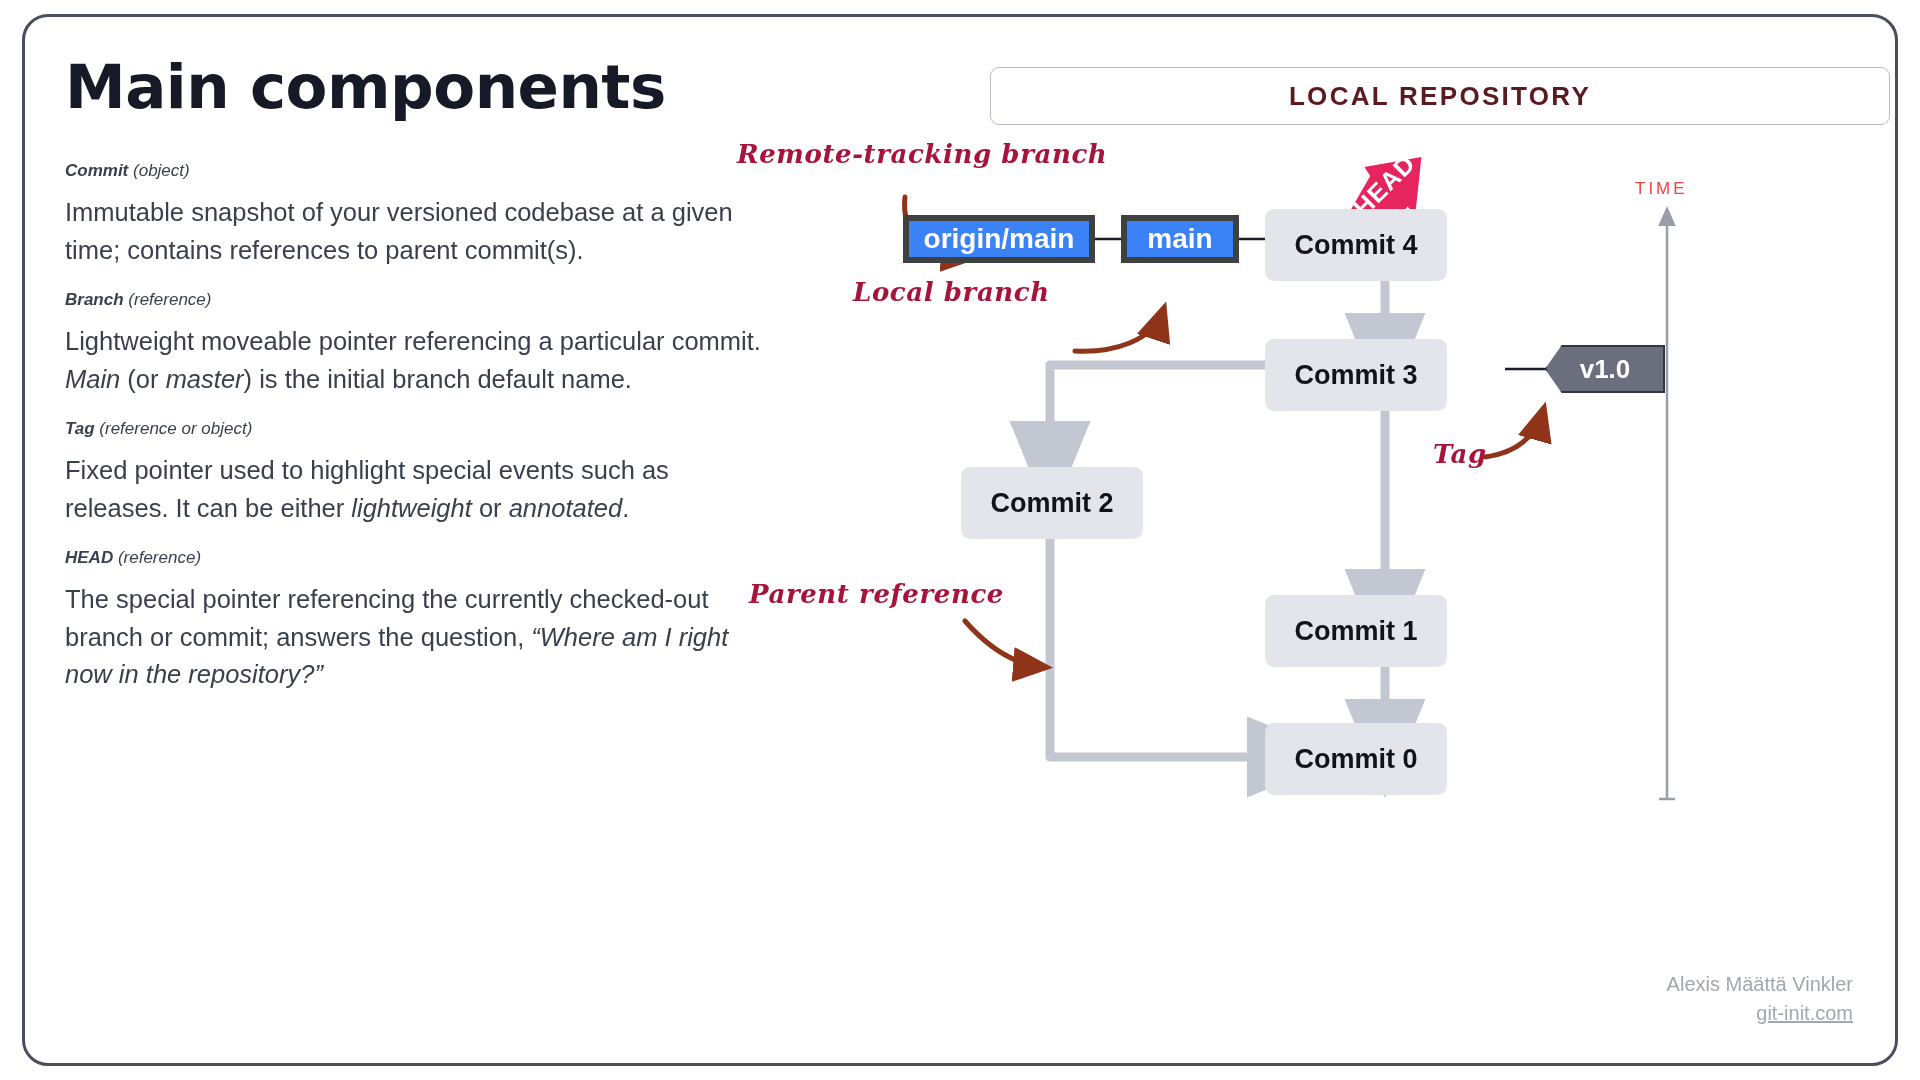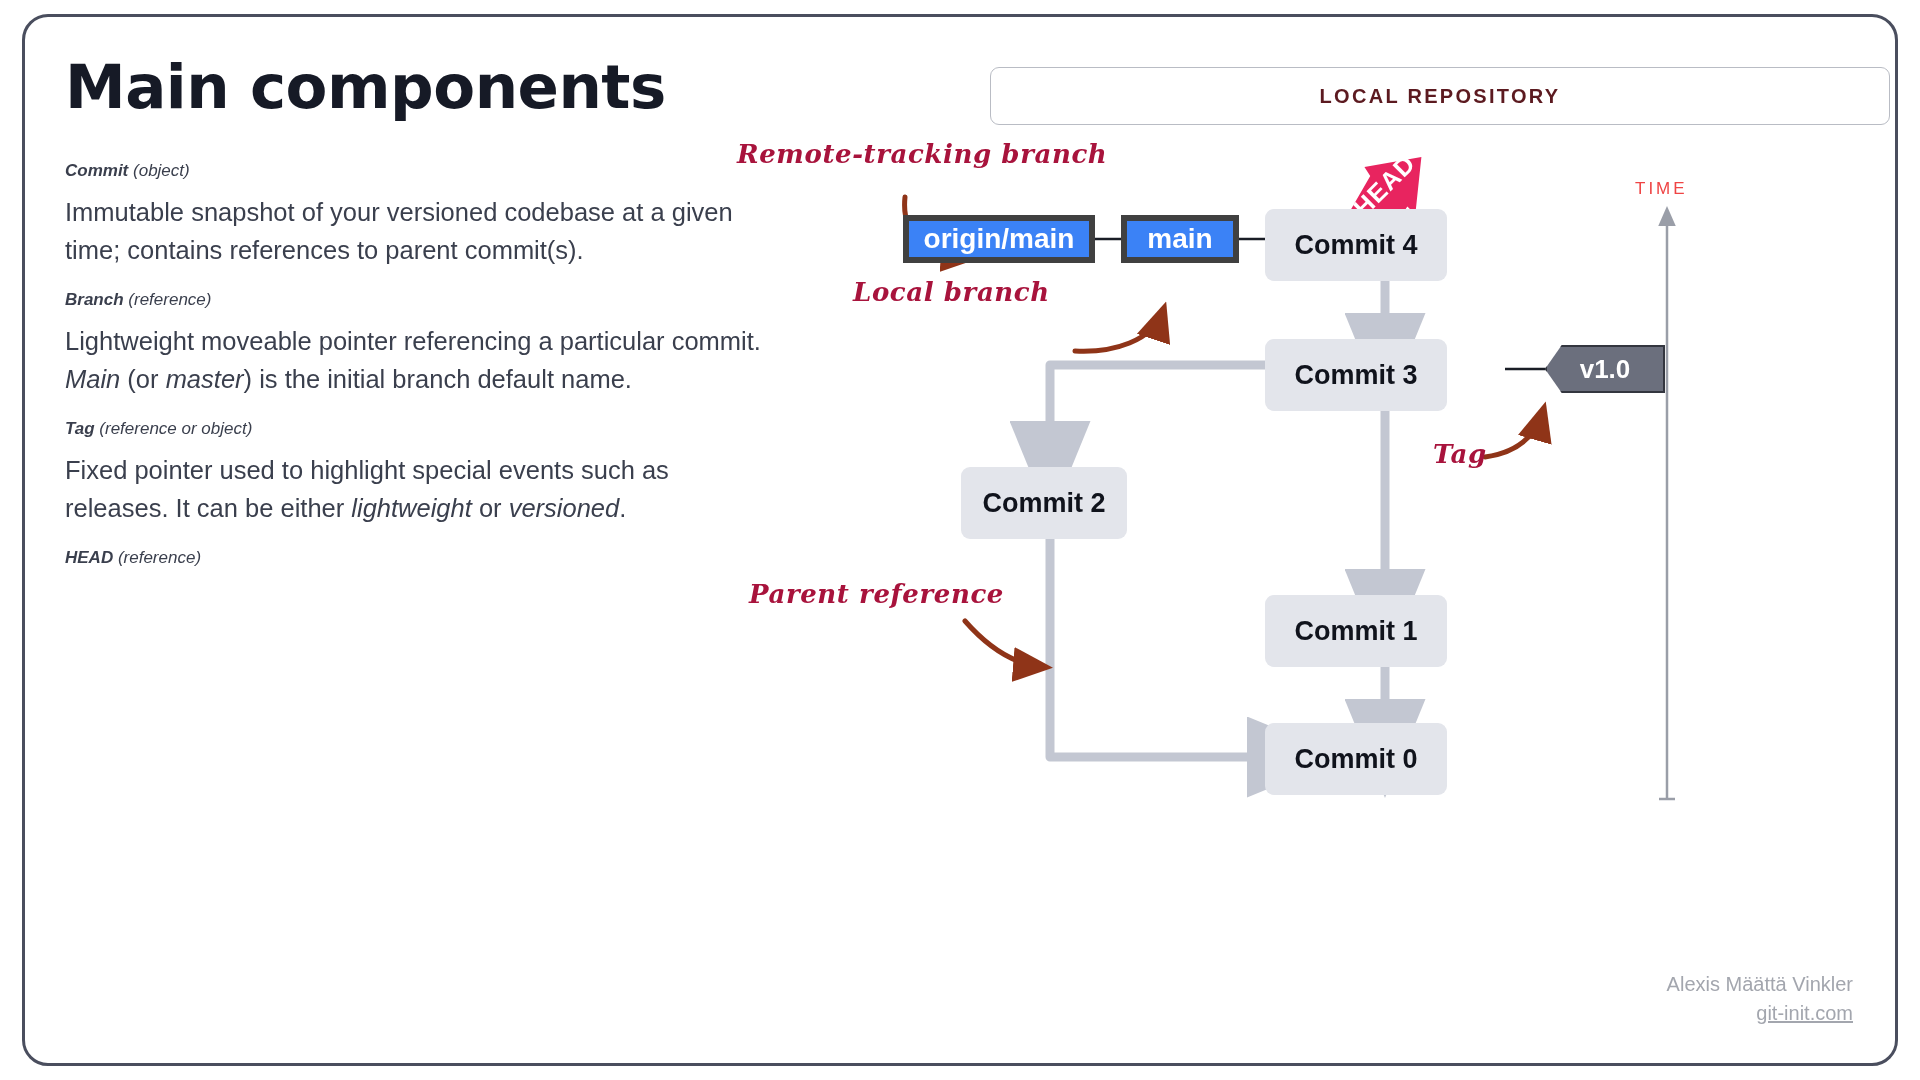--- a/index.html
+++ b/index.html
@@ -60,21 +60,21 @@
   #repo-banner {
     position: absolute;
     left: 105px; top: 28px;
     width: 900px; height: 58px;
     border: 1.5px solid #b9bcc4;
     border-radius: 9px;
     background: #fff;
     display: flex; align-items: center; justify-content: center;
   }
   #repo-banner span {
-    font-size: 20px;
+    font-size: 26px;
     font-weight: 700;
     letter-spacing: 2.3px;
     color: #5c1a20;
   }
 
   .node {
     position: absolute;
     background: #e3e5eb;
     border-radius: 9px;
     display: flex; align-items: center; justify-content: center;
@@ -172,28 +172,29 @@
         <span class="tkind">(reference)</span>
       </div>
       <div class="term-body">Lightweight moveable pointer referencing a particular commit. <i>Main</i> (or <i>master</i>) is the initial branch default name.</div>
     </div>
 
     <div class="term-block">
       <div class="term-head">
         <span class="tname">Tag</span>
         <span class="tkind">(reference or object)</span>
       </div>
-      <div class="term-body">Fixed pointer used to highlight special events such as releases. It can be either <i>lightweight</i> or <i>versioned</i>.</div>
+      <div class="term-body">Fixed pointer used to highlight special events such as releases. It can be either <i>lightweight</i> or <i>annotated</i>.</div>
     </div>
 
     <div class="term-block">
       <div class="term-head">
         <span class="tname">HEAD</span>
         <span class="tkind">(reference)</span>
       </div>
+      <div class="term-body">The special pointer referencing the currently checked-out branch or commit; answers the question, <i>“Where am I right now in the repository?”</i></div>
     </div>
   </div>
 
   <div id="diagram">
 
     <svg class="overlay" viewBox="0 0 1000 1010">
       <defs>
         <marker id="flowhead" markerWidth="11" markerHeight="9" refX="2" refY="4.5" orient="auto">
           <polygon points="0,0 11,4.5 0,9" fill="#c3c7d2"></polygon>
         </marker>
@@ -246,21 +247,21 @@
     </div>
 
     <div id="head-badge" style="left:462px; top:132px;">HEAD</div>
 
     <div class="node" style="left:380px; top:170px; width:182px; height:72px;">
       <span>Commit 4</span>
     </div>
     <div class="node" style="left:380px; top:300px; width:182px; height:72px;">
       <span>Commit 3</span>
     </div>
-    <div class="node" style="left:76px;  top:428px; width:166px; height:72px;">
+    <div class="node" style="left:76px;  top:428px; width:182px; height:72px;">
       <span>Commit 2</span>
     </div>
     <div class="node" style="left:380px; top:556px; width:182px; height:72px;">
       <span>Commit 1</span>
     </div>
     <div class="node" style="left:380px; top:684px; width:182px; height:72px;">
       <span>Commit 0</span>
     </div>
 
     <div id="tag-v10" style="left:660px; top:306px; width:120px; height:48px;">

